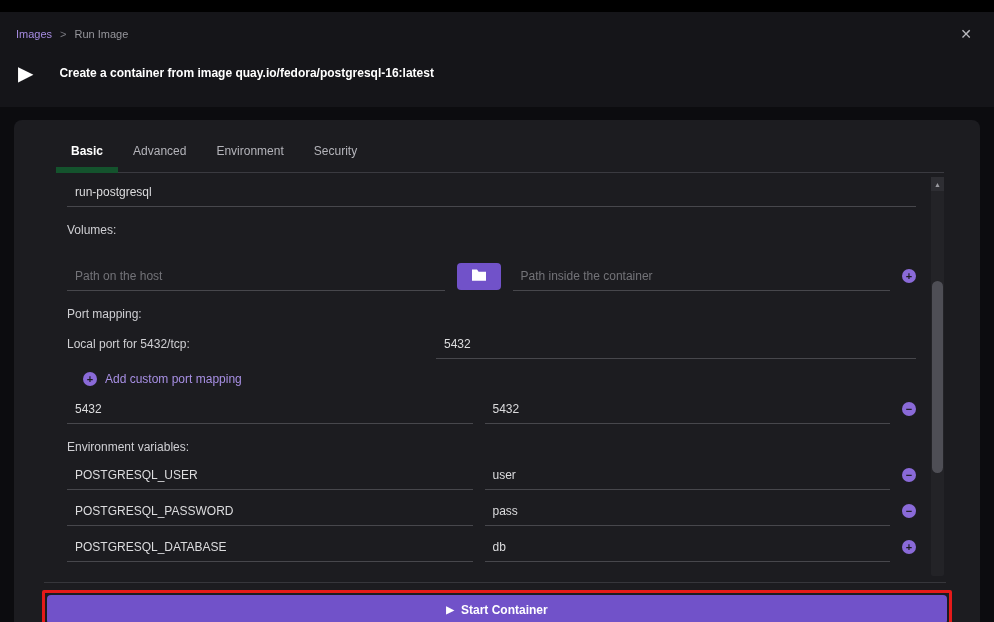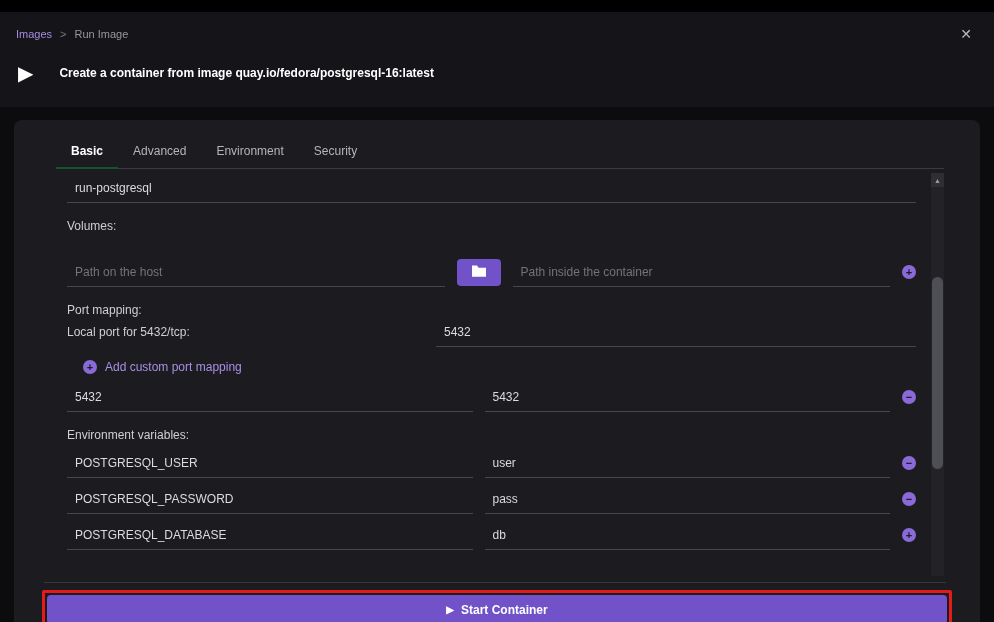--- a/index.html
+++ b/index.html
@@ -19,37 +19,37 @@
   .close { margin-left:auto; color:#b9b9be; font-size:14px; cursor:pointer; padding:0 6px; }
   .title-row { display:flex; align-items:center; gap:13px; margin-top:11px; padding-left:2px; }
   .title-row h1 { font-size:12px; font-weight:700; color:#fff; margin:13px; }
   .play-glyph { color:#fff; font-size:20px; line-height:1; }
 
   .content { background:#0c0c0f; height: calc(622px - 12px - 83px); padding: 13px 14px 0; }
   .card { background:#1c1c20; border-radius:8px 8px 0 0; height:100%; position:relative; display:flex; flex-direction:column; overflow:hidden; }
 
   .tabs { display:flex; margin: 14px 36px 0 42px; border-bottom:1px solid #3a3a40; }
   .tab { padding: 10px 15px 9px; font-size:12px; color:#b4b4ba; cursor:pointer; }
-  .tab.active { color:#fff; font-weight:700; border-bottom:2px solid #14532d; margin-bottom:-1px; }
+  .tab.active { color:#fff; font-weight:700; border-bottom:6px solid #14532d; margin-bottom:-1px; }
 
   .form-scroll { position:relative; flex:1; overflow:hidden; }
   .fields { padding: 4px 64px 8px 53px; }
   input.line {
     display:block; width:100%;
     background:transparent; border:none; outline:none;
     border-bottom:1px solid #47474c;
     color:#dcdcde; font-size:12px; font-family:"Liberation Sans",sans-serif;
     padding: 8px 8px 7px;
   }
   input.line::placeholder { color:#737378; }
   .section-label { margin: 16px 0 0; font-size:12px; color:#cfcfd3; }
   .row { display:flex; align-items:center; gap:12px; }
   .row input.line { flex:1; width:auto; }
   .vol-row { margin-top: 24px; }
-  .lp-row { margin-top: 0; }
+  .lp-row { margin-top: 8px; }
   .lp-label { width:357px; flex-shrink:0; font-size:12px; color:#cfcfd3; padding-left:0; }
   .add-link { margin: 13px 0 4px 16px; display:flex; align-items:center; gap:8px; color:#a78fe3; font-size:12px; cursor:pointer; width:max-content; }
   .custom-row { margin-top: 8px; }
   .env-row { margin-top: 6px; }
 
   .circle-btn {
     width:14px; height:14px; border-radius:50%;
     background:#8a6ad8; color:#1c1c20;
     font-size:11px; font-weight:700; line-height:1;
     display:inline-flex; align-items:center; justify-content:center;

